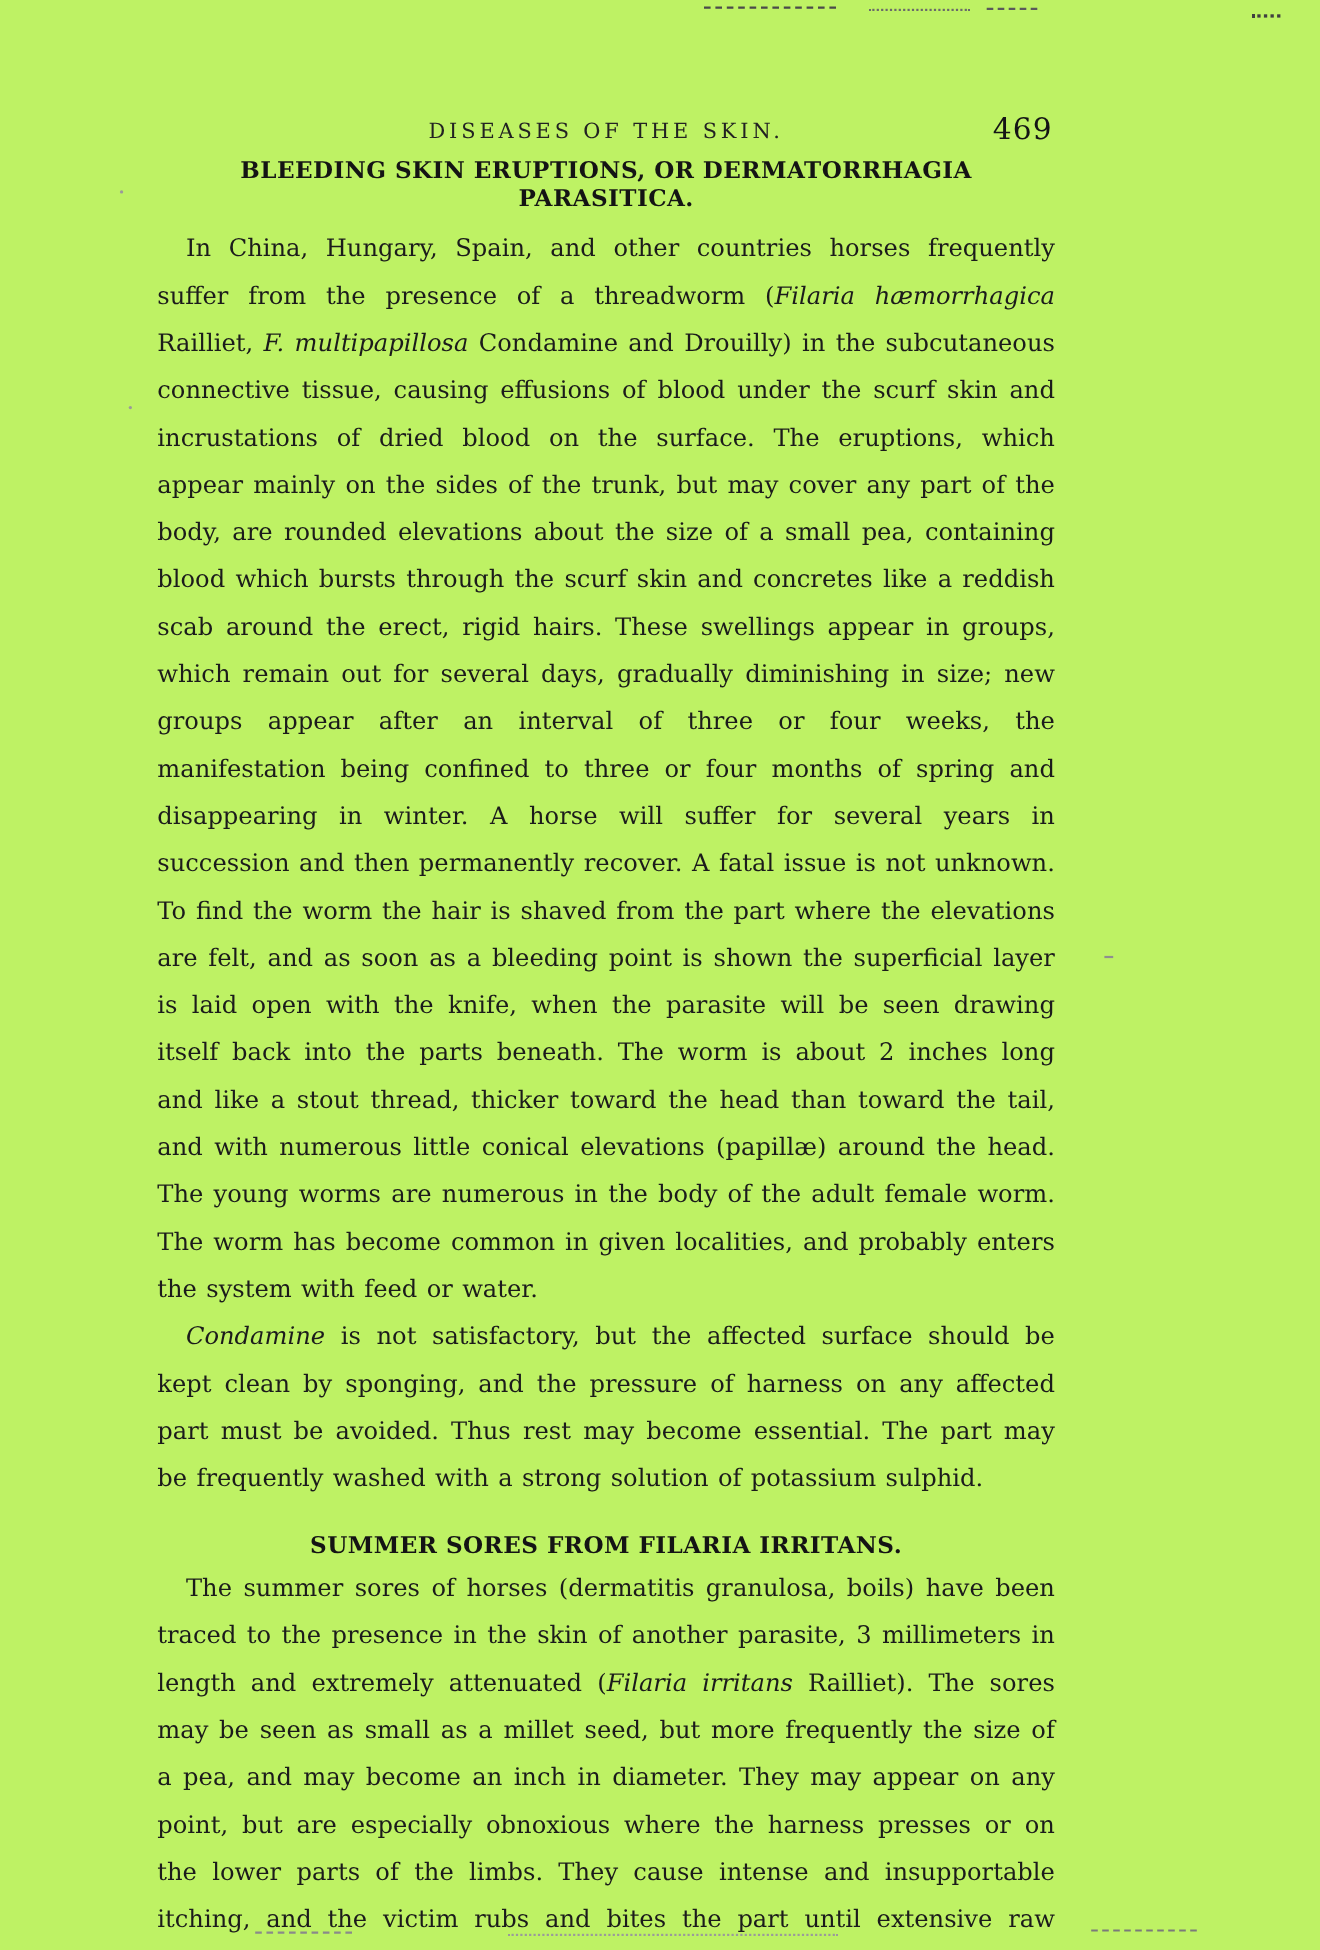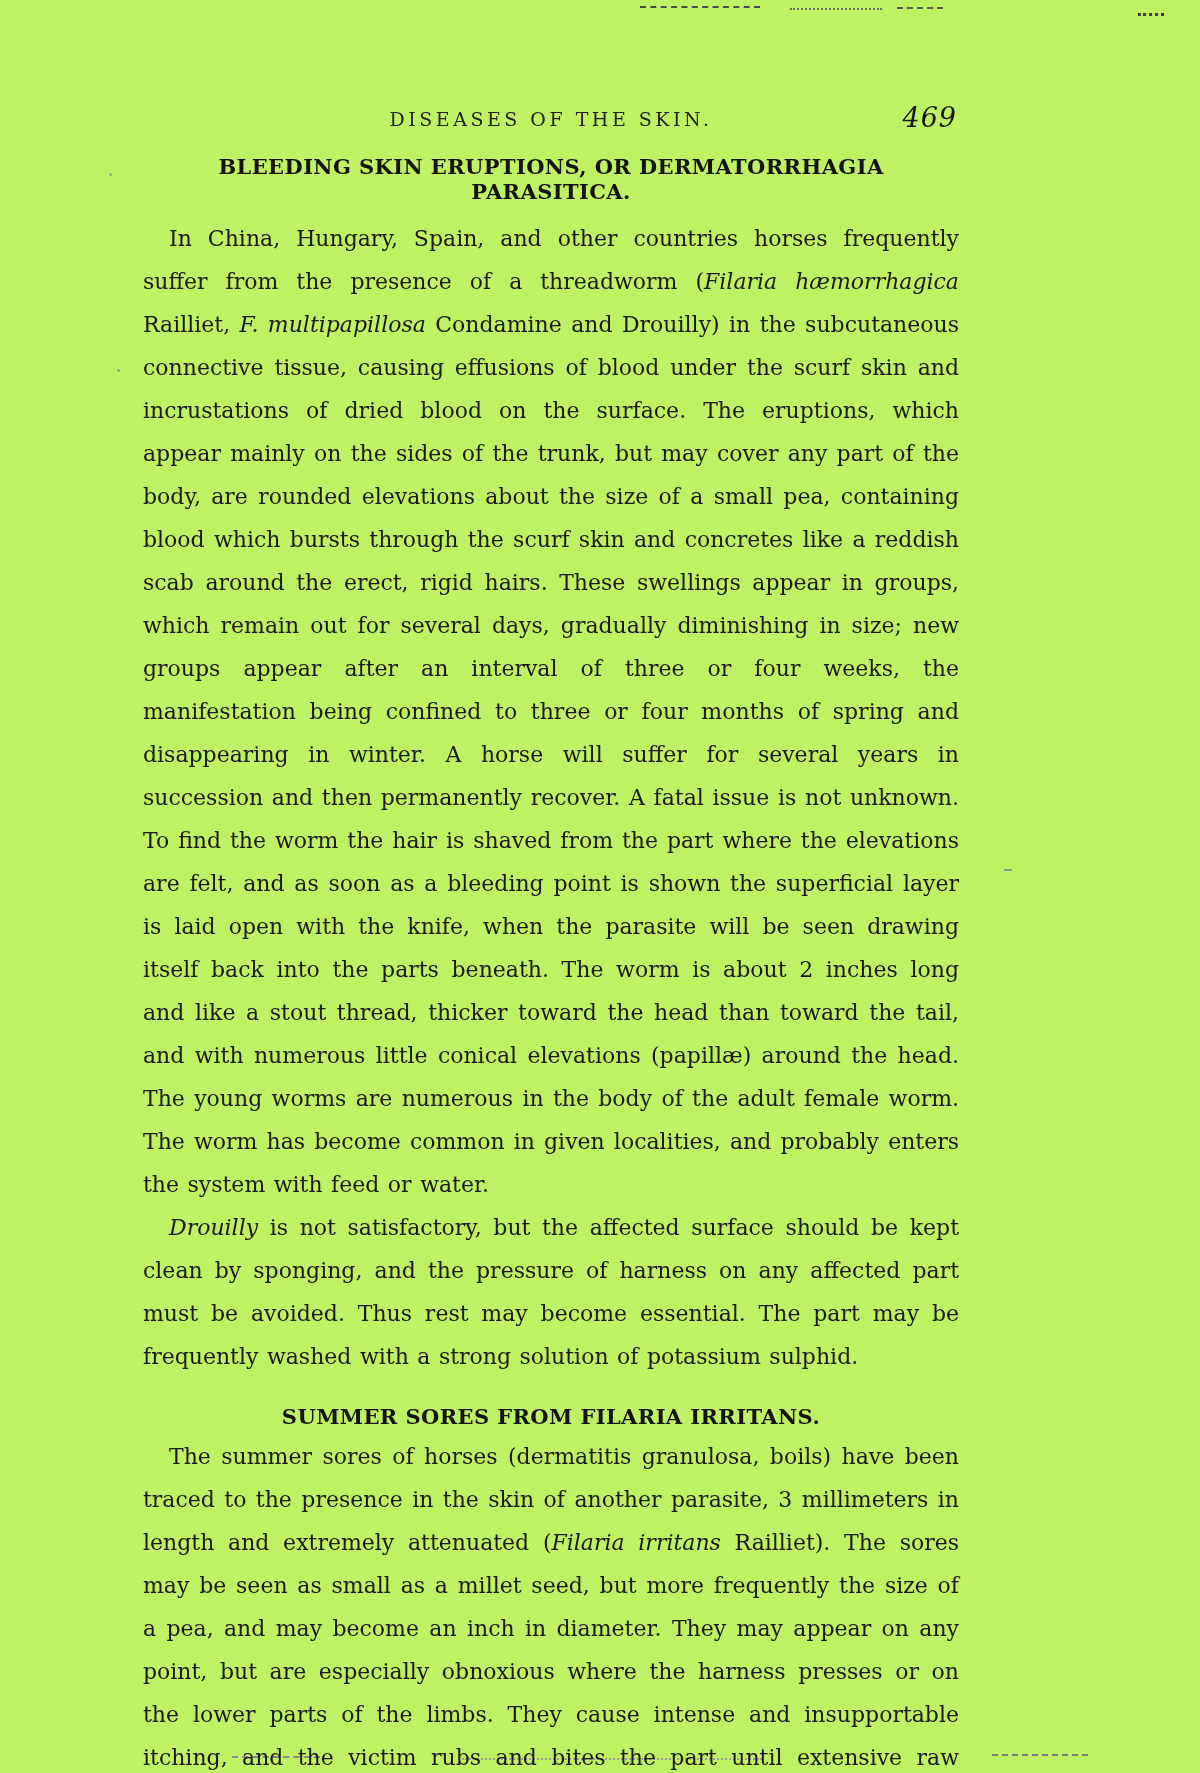--- a/index.html
+++ b/index.html
@@ -32,29 +32,27 @@
     padding-top: 6px;
     color: #222;
   }
   .rh-number {
     position: absolute;
     right: 2px;
     top: 0;
     font-size: 27px;
     letter-spacing: 1px;
     color: #151515;
-    font-style: italic;
   }
   .section-heading {
     text-align: center;
     font-size: 21px;
     font-weight: bold;
     letter-spacing: 0.4px;
     color: #141414;
-    margin-top: 12px;
     margin-bottom: 13px;
   }
   .section-heading.second {
     margin-top: 26px;
     margin-bottom: 6px;
   }
   .body-para {
     font-size: 22px;
     line-height: 43px;
     text-align: justify;
@@ -99,20 +97,20 @@
 
     <div class="running-head">
       <span class="rh-title">DISEASES OF THE SKIN.</span>
       <span class="rh-number">469</span>
     </div>
 
     <h2 class="section-heading">BLEEDING SKIN ERUPTIONS, OR DERMATORRHAGIA PARASITICA.</h2>
 
     <p class="body-para"><span>In China, Hungary, Spain, and other countries horses frequently suffer from the presence of a threadworm (</span><em>Filaria hæmorrhagica</em><span> Railliet, </span><em>F. multipapillosa</em><span> Condamine and Drouilly) in the subcutaneous connective tissue, causing effusions of blood under the scurf skin and incrustations of dried blood on the surface. The eruptions, which appear mainly on the sides of the trunk, but may cover any part of the body, are rounded elevations about the size of a small pea, containing blood which bursts through the scurf skin and concretes like a reddish scab around the erect, rigid hairs. These swellings appear in groups, which remain out for several days, gradually diminishing in size; new groups appear after an interval of three or four weeks, the manifestation being confined to three or four months of spring and disappearing in winter. A horse will suffer for several years in succession and then permanently recover. A fatal issue is not unknown. To find the worm the hair is shaved from the part where the elevations are felt, and as soon as a bleeding point is shown the superficial layer is laid open with the knife, when the parasite will be seen drawing itself back into the parts beneath. The worm is about 2 inches long and like a stout thread, thicker toward the head than toward the tail, and with numerous little conical elevations (papillæ) around the head. The young worms are numerous in the body of the adult female worm. The worm has become common in given localities, and probably enters the system with feed or water.</span></p>
 
-    <p class="body-para"><em>Drouilly</em><span> is not satisfactory, but the affected surface should be kept clean by sponging, and the pressure of harness on any affected part must be avoided. Thus rest may become essential. The part may be frequently washed with a strong solution of potassium sulphid.</span></p>
+    <p class="body-para"><em>Condamine</em><span> is not satisfactory, but the affected surface should be kept clean by sponging, and the pressure of harness on any affected part must be avoided. Thus rest may become essential. The part may be frequently washed with a strong solution of potassium sulphid.</span></p>
 
     <h2 class="section-heading second">SUMMER SORES FROM FILARIA IRRITANS.</h2>
 
     <p class="body-para"><span>The summer sores of horses (dermatitis granulosa, boils) have been traced to the presence in the skin of another parasite, 3 millimeters in length and extremely attenuated (</span><em>Filaria irritans</em><span> Railliet). The sores may be seen as small as a millet seed, but more frequently the size of a pea, and may become an inch in diameter. They may appear on any point, but are especially obnoxious where the harness presses or on the lower parts of the limbs. They cause intense and insupportable itching, and the victim rubs and bites the part until extensive raw surfaces are produced. Aside from such friction the sore is covered by a brownish-red, soft, pulpy material with cracks or furrows filled with serous pus. In the midst of the softened mass are small, firm, rounded granulations, fibrinous, and even caseated, and when the soft, pultaceous material has been scraped</span></p>
 
   </div>
 </div>
 
 </body></html>

